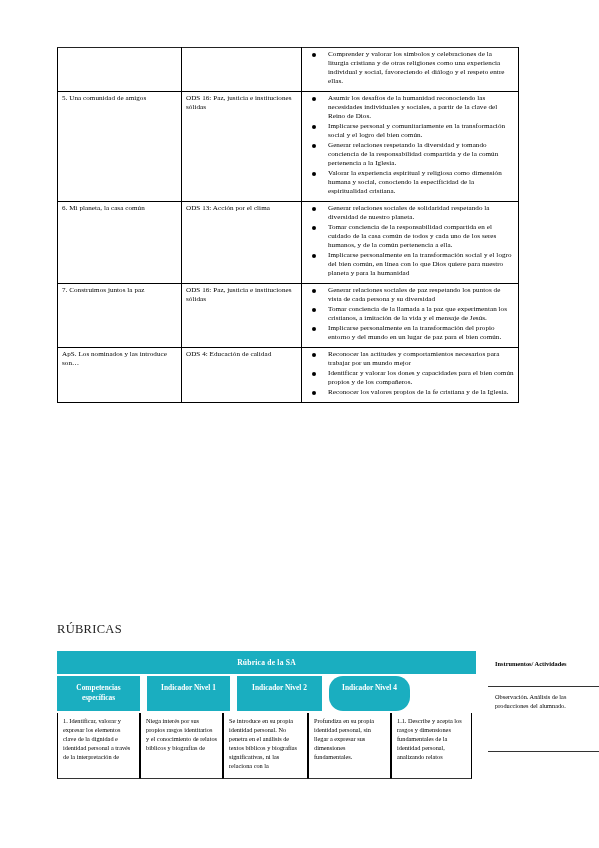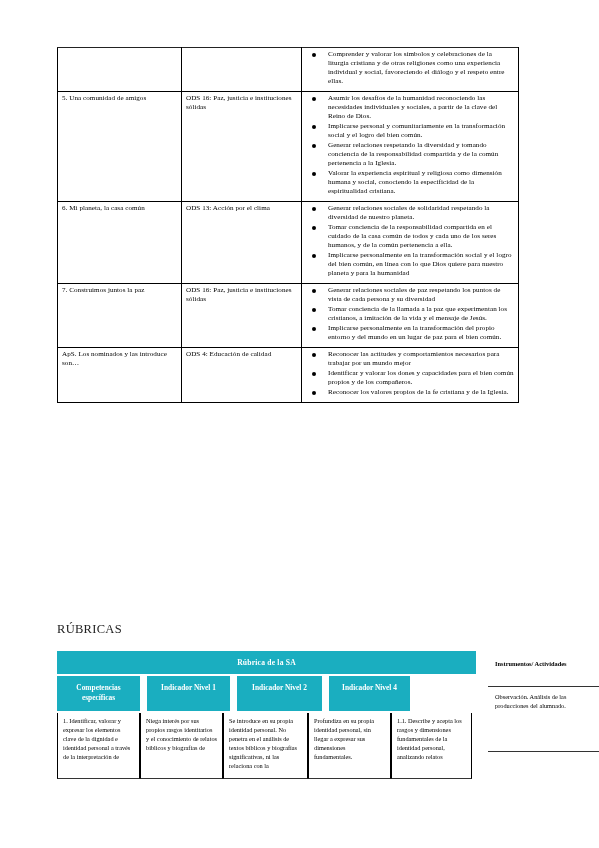--- a/index.html
+++ b/index.html
@@ -84,21 +84,21 @@
     font-size:7.4px;
     line-height:1.35;
     text-align:center;
     padding:7px 2px 8px 2px;
     box-sizing:border-box;
   }
   .rub-head.h0{width:83px;}
   .rub-head.h1{width:83px;}
   .rub-head.h2{width:85px;}
   .rub-head.h3{width:83px;}
-  .rub-head.h4{width:81px;}
+  .rub-head.h4{width:81px;border-radius:14px;}
 
   .rub-bodyrow{
     display:flex;
     width:419px;
     margin-top:2px;
   }
   .rub-cell{
     box-sizing:border-box;
     font-size:6.3px;
     line-height:1.42;

